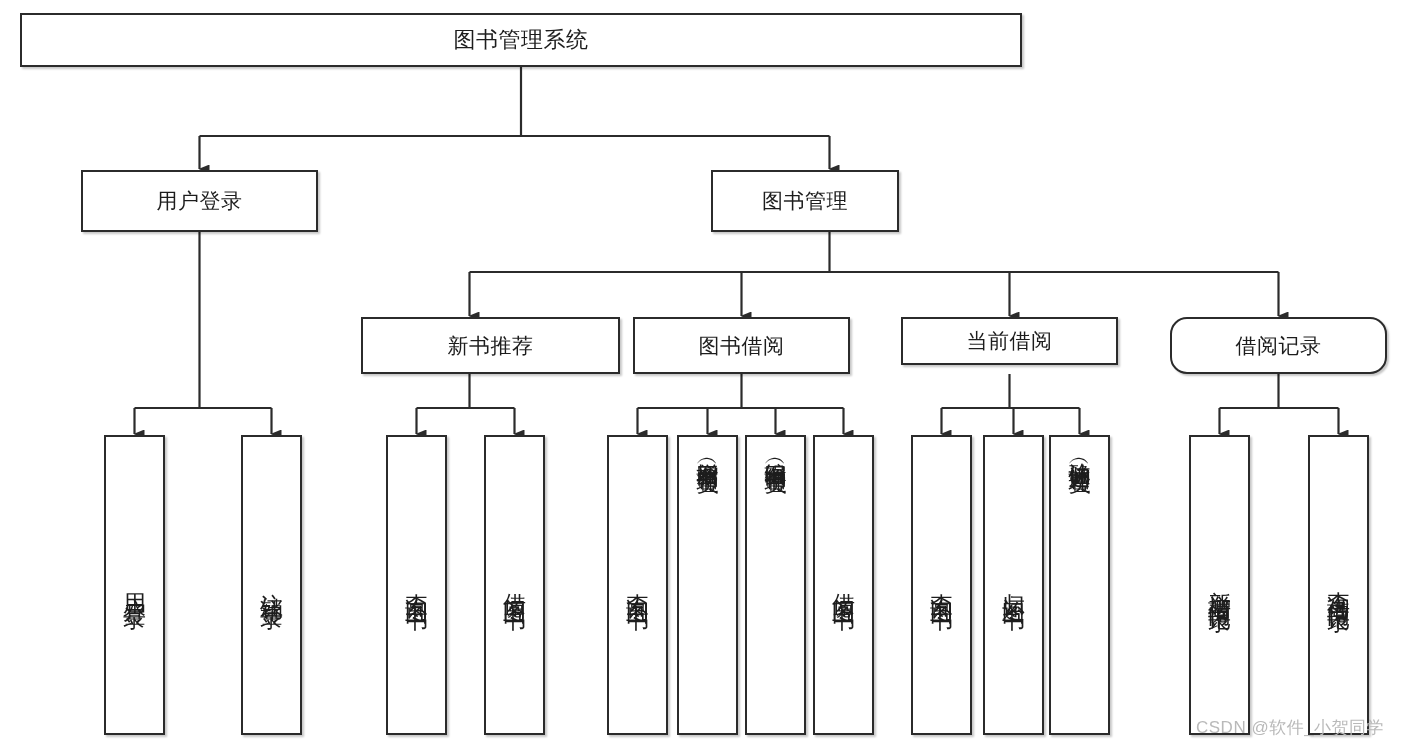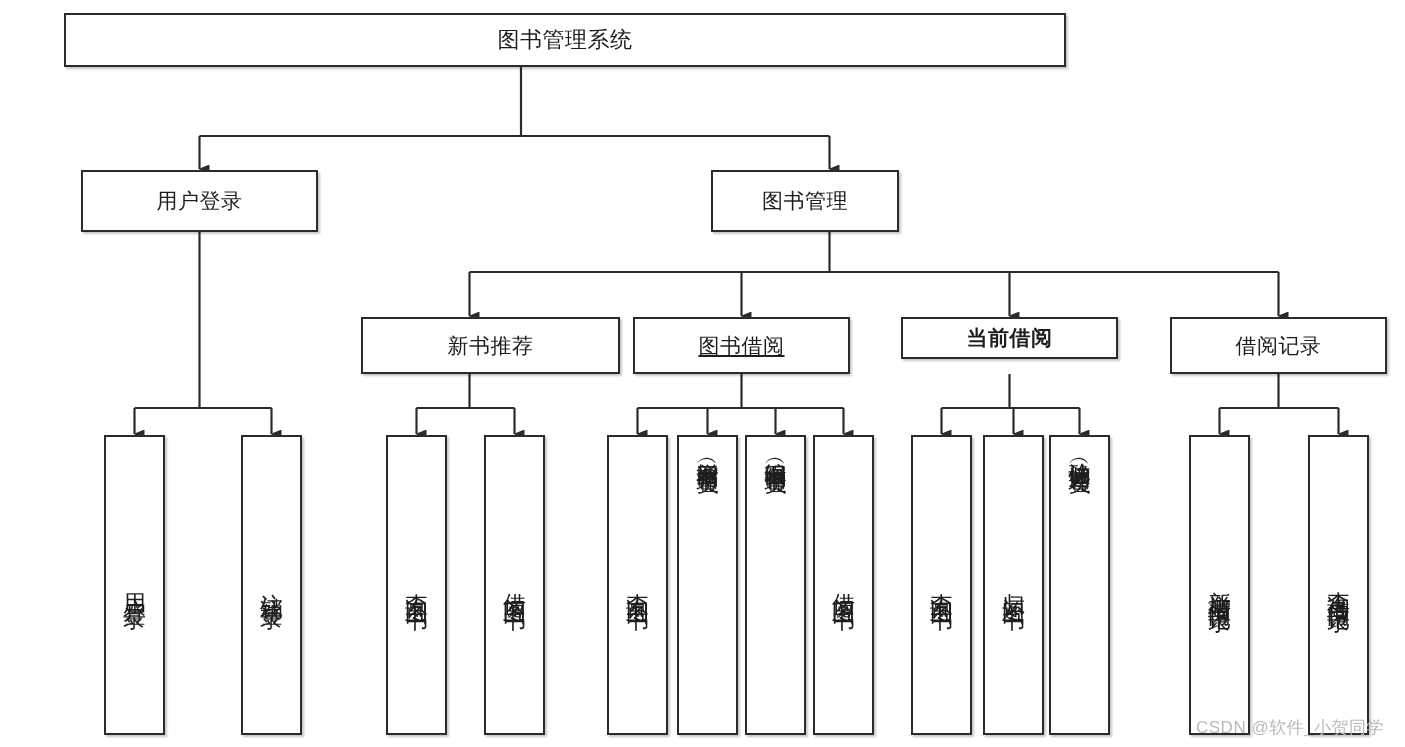--- a/index.html
+++ b/index.html
@@ -119,41 +119,41 @@
         <line x1="941.5" y1="408" x2="941.5" y2="434" marker-end="url(#arrowhead)"></line>
         <line x1="1013.5" y1="408" x2="1013.5" y2="434" marker-end="url(#arrowhead)"></line>
         <line x1="1079.5" y1="408" x2="1079.5" y2="434" marker-end="url(#arrowhead)"></line>
         <line x1="1278.5" y1="374" x2="1278.5" y2="408"></line>
         <line x1="1219.5" y1="408" x2="1338.5" y2="408"></line>
         <line x1="1219.5" y1="408" x2="1219.5" y2="434" marker-end="url(#arrowhead)"></line>
         <line x1="1338.5" y1="408" x2="1338.5" y2="434" marker-end="url(#arrowhead)"></line>
       </g>
   </svg>
 
-  <div class="node horiz root" id="n-root" style="left: 20px; top: 13px; width: 1002px; height: 54px; margin-left: 44px;">
+  <div class="node horiz root" id="n-root" style="left: 20px; top: 13px; width: 1002px; height: 54px;">
     <span class="node-label">图书管理系统</span>
   </div>
 
   <div class="node horiz" id="n-user-login" style="left: 81px; top: 170px; width: 237px; height: 62px;">
     <span class="node-label">用户登录</span>
   </div>
   <div class="node horiz" id="n-book-manage" style="left: 711px; top: 170px; width: 188px; height: 62px;">
     <span class="node-label">图书管理</span>
   </div>
 
   <div class="node horiz" id="n-new-book-recommend" style="left: 361px; top: 317px; width: 259px; height: 57px;">
     <span class="node-label">新书推荐</span>
   </div>
-  <div class="node horiz" id="n-book-borrow" style="left: 633px; top: 317px; width: 217px; height: 57px; text-decoration: underline;">
+  <div class="node horiz" id="n-book-borrow" style="left: 633px; top: 317px; width: 217px; height: 57px;">
     <span class="node-label">图书借阅</span>
   </div>
-  <div class="node horiz" id="n-current-borrow" style="left: 901px; top: 317px; width: 217px; height: 42px; font-weight: bold;">
+  <div class="node horiz" id="n-current-borrow" style="left: 901px; top: 317px; width: 217px; height: 48px;">
     <span class="node-label">当前借阅</span>
   </div>
-  <div class="node horiz" id="n-borrow-record" style="left: 1170px; top: 317px; width: 217px; height: 57px;">
+  <div class="node horiz" id="n-borrow-record" style="left: 1170px; top: 317px; width: 217px; height: 57px; border-radius: 17px;">
     <span class="node-label">借阅记录</span>
   </div>
 
   <div class="node vert centered" id="n-leaf-0" style="left: 104px; top: 435px; width: 61px; height: 300px;">
     <span class="node-label" style="font-size: 23px; letter-spacing: 5px;">用户登录</span>
   </div>
   <div class="node vert centered" id="n-leaf-1" style="left: 241px; top: 435px; width: 61px; height: 300px;">
     <span class="node-label" style="font-size: 23px; letter-spacing: 5px;">注销登录</span>
   </div>
   <div class="node vert centered" id="n-leaf-2" style="left: 386px; top: 435px; width: 61px; height: 300px;">

